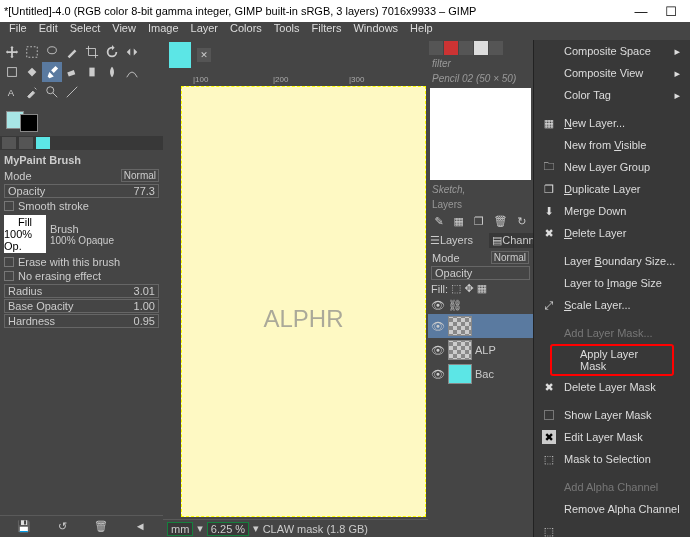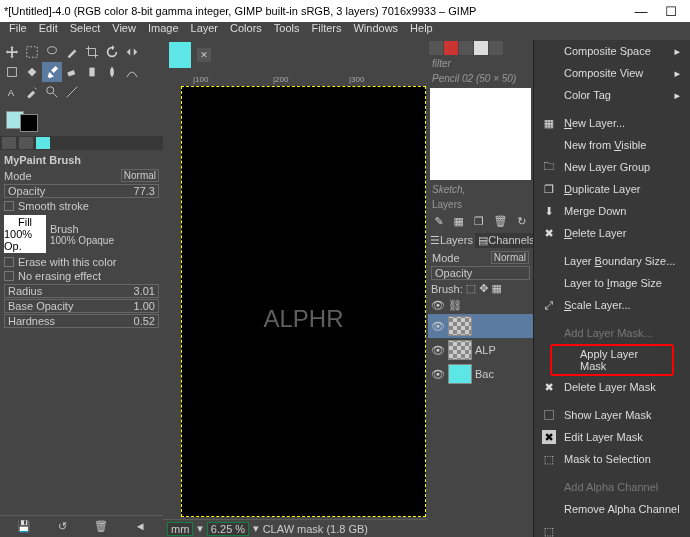--- a/index.html
+++ b/index.html
@@ -29,27 +29,27 @@
 .bp-box { width:42px; height:38px; background:#fff; color:#000; display:flex; flex-direction:column; align-items:center; justify-content:center; font-size:9px; }
 .chk { display:flex; align-items:center; gap:4px; padding:1px 0; font-size:10px; }
 .chkbox { width:10px; height:10px; border:1px solid #777; }
 .bottom-icons { display:flex; justify-content:space-around; padding:4px; border-top:1px solid #5a5a5a; margin-top:auto; }
 .image-tab { height:30px; display:flex; align-items:center; gap:6px; padding:2px 6px; }
 .thumb { width:22px; height:26px; background:#5ce6e6; }
 .xbox { width:14px; height:14px; background:#555; display:flex; align-items:center; justify-content:center; font-size:9px; }
 .ruler-h { height:14px; background:#454545; font-size:8px; color:#aaa; display:flex; align-items:flex-end; padding:0 2px; position:relative; }
 .ruler-h span { position:absolute; font-size:8px; }
 .canvas-area { flex:1; background:#454545; position:relative; padding:2px; }
-.canvas { position:absolute; left:18px; top:2px; right:2px; bottom:2px; background:#000000; border:1px dashed #ff0; }
+.canvas { position:absolute; left:18px; top:2px; right:2px; bottom:2px; background:#fef9c3; border:1px dashed #ff0; }
 .watermark { position:absolute; left:50%; top:54%; transform:translate(-50%,-50%); color:#888; font-size:24px; font-weight:400; opacity:.7; }
 .statusbar { height:18px; display:flex; align-items:center; gap:4px; padding:0 4px; font-size:10px; border-top:1px solid #5a5a5a; }
 .status-box { background:#383838; border:1px solid #15803d; padding:0 3px; font-size:11px; }
 .right .sec { padding:2px 4px; font-size:10px; font-style:italic; color:#999; }
 .brush-grid { height:92px; background:#fff; margin:2px; position:relative; }
-.panel-tabs { display:flex; align-items:center; padding:2px; gap:2px; font-size:10px; }
+.panel-tabs { display:flex; align-items:center; padding:2px; gap:16px; font-size:10px; }
 .panel-tabs .ptab { padding:1px 3px; background:#383838; }
 .select { border:1px solid #666; background:#454545; padding:0 2px; font-size:10px; }
 .lock-row { display:flex; align-items:center; gap:3px; padding:1px 3px; font-size:10px; }
 .layer-row { display:flex; align-items:center; gap:3px; padding:2px 3px; }
 .layer-thumb { width:24px; height:20px; background:#5ce6e6; border:1px solid #888; }
 .layer-thumb.checker { background: repeating-conic-gradient(#888 0 25%,#ccc 0 50%) 0/8px 8px; }
 .eye { width:14px; height:14px; display:flex; align-items:center; justify-content:center; }
 .layer-row.sel { background:#5a7aa0; }
 .ctx-item { display:flex; align-items:center; gap:8px; padding:4px 10px 4px 8px; font-size:11px; color:#ddd; }
 .ctx-item.disabled { color:#777; }
@@ -206,37 +206,37 @@
           <span>Fill</span>
           <span>100% Op.</span>
         </div>
         <div>
           <div>Brush</div>
           <div style="font-size:10px">100% Opaque</div>
         </div>
       </div>
       <div class="chk">
           <div class="chkbox"></div>
-          <span>Erase with this color</span>
+          <span>Erase with this brush</span>
         </div>
       <div class="chk">
           <div class="chkbox"></div>
           <span>No erasing effect</span>
         </div>
       <div class="slider">
           <span>Radius</span>
           <span>3.01</span>
         </div>
       <div class="slider">
           <span>Base Opacity</span>
           <span>1.00</span>
         </div>
       <div class="slider">
           <span>Hardness</span>
-          <span>0.52</span>
+          <span>0.95</span>
         </div>
     </div>
     <div class="bottom-icons">
       <span>💾</span>
       <span>↺</span>
       <span>🗑</span>
       <span>◄</span>
     </div>
   </div>
 
@@ -289,21 +289,21 @@
       <span class="ptab">▤<span>Channels</span></span>
     </div>
     <div class="label-row" style="padding:1px 4px">
       <span>Mode</span>
       <span class="select">Normal</span>
     </div>
     <div class="slider" style="margin:1px 3px">
         <span>Opacity</span>
       </div>
     <div class="lock-row">
-      <span>Brush:</span>
+      <span>Fill:</span>
       <span>⬚</span>
       <span>✥</span>
       <span>▦</span>
     </div>
     <div>
       <div class="layer-row">
         <span class="eye">👁</span>
         <span class="eye">⛓</span>
       </div>
       <div class="layer-row sel">

